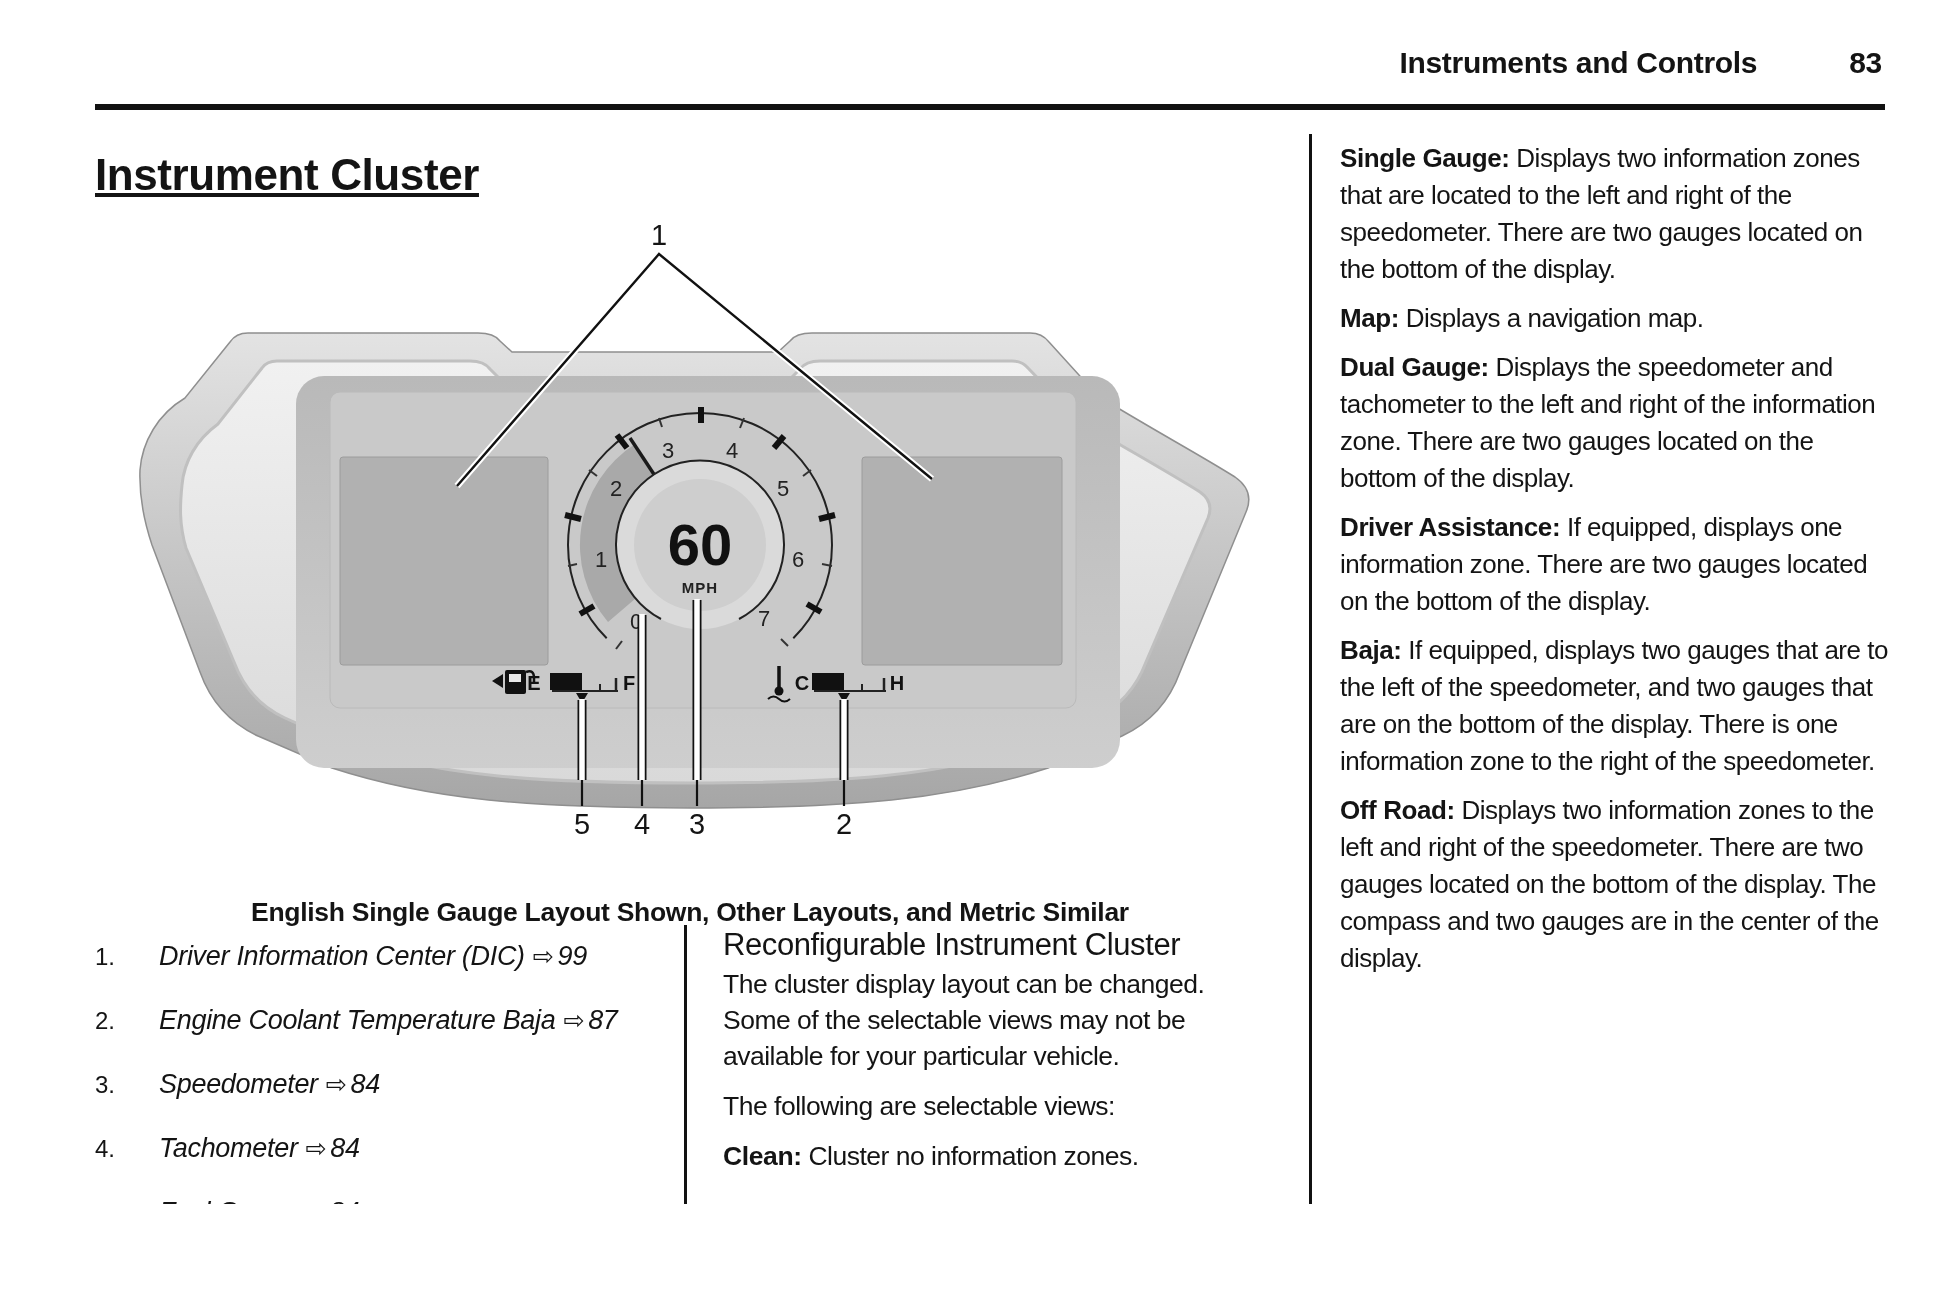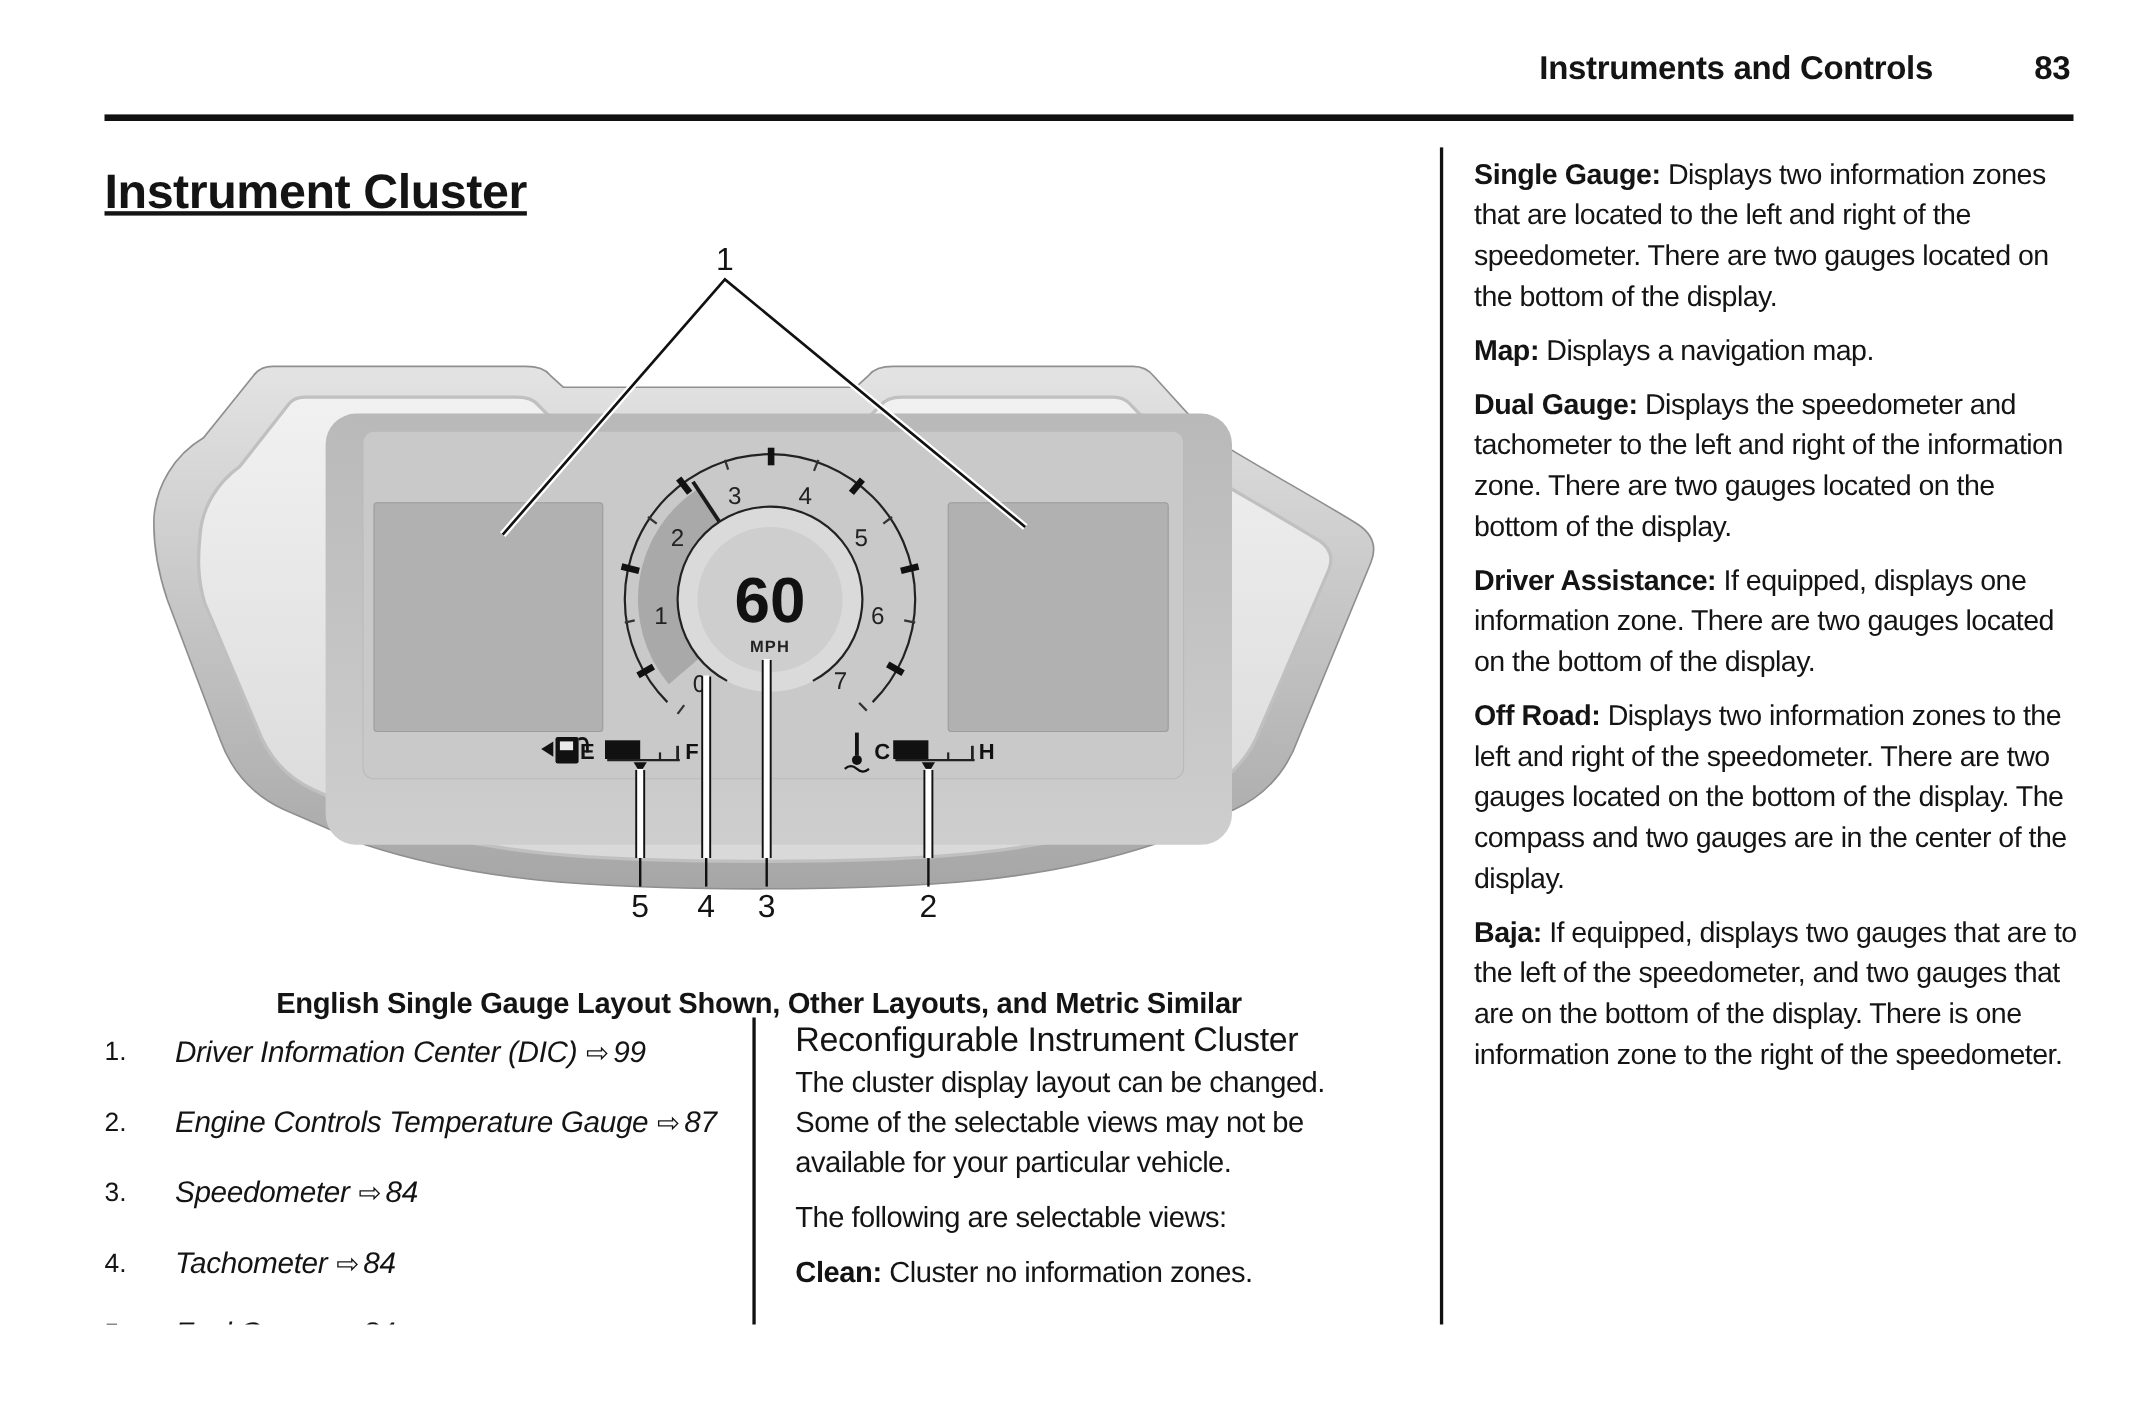--- a/index.html
+++ b/index.html
@@ -195,21 +195,21 @@
 
   <ul class="legend">
 
       <li>
         <span class="num">1.</span>
         <span class="txt"><span>Driver Information Center (DIC)</span><span class="arrow">⇨</span><span>99</span></span>
       </li>
 
       <li>
         <span class="num">2.</span>
-        <span class="txt"><span>Engine Controls Temperature Gauge</span><span class="arrow">⇨</span><span>87</span></span>
+        <span class="txt"><span>Engine Coolant Temperature Baja</span><span class="arrow">⇨</span><span>87</span></span>
       </li>
 
       <li>
         <span class="num">3.</span>
         <span class="txt"><span>Speedometer</span><span class="arrow">⇨</span><span>84</span></span>
       </li>
 
       <li>
         <span class="num">4.</span>
         <span class="txt"><span>Tachometer</span><span class="arrow">⇨</span><span>84</span></span>
@@ -234,18 +234,18 @@
   <div class="rcol">
 
       <p><b>Single Gauge:</b><span> Displays two information zones that are located to the left and right of the speedometer. There are two gauges located on the bottom of the display.</span></p>
 
       <p><b>Map:</b><span> Displays a navigation map.</span></p>
 
       <p><b>Dual Gauge:</b><span> Displays the speedometer and tachometer to the left and right of the information zone. There are two gauges located on the bottom of the display.</span></p>
 
       <p><b>Driver Assistance:</b><span> If equipped, displays one information zone. There are two gauges located on the bottom of the display.</span></p>
 
+      <p><b>Baja:</b><span> If equipped, displays two gauges that are to the left of the speedometer, and two gauges that are on the bottom of the display. There is one information zone to the right of the speedometer.</span></p>
+
       <p><b>Off Road:</b><span> Displays two information zones to the left and right of the speedometer. There are two gauges located on the bottom of the display. The compass and two gauges are in the center of the display.</span></p>
-
-      <p><b>Baja:</b><span> If equipped, displays two gauges that are to the left of the speedometer, and two gauges that are on the bottom of the display. There is one information zone to the right of the speedometer.</span></p>
     </div>
 
 </div>
 
 </body></html>

